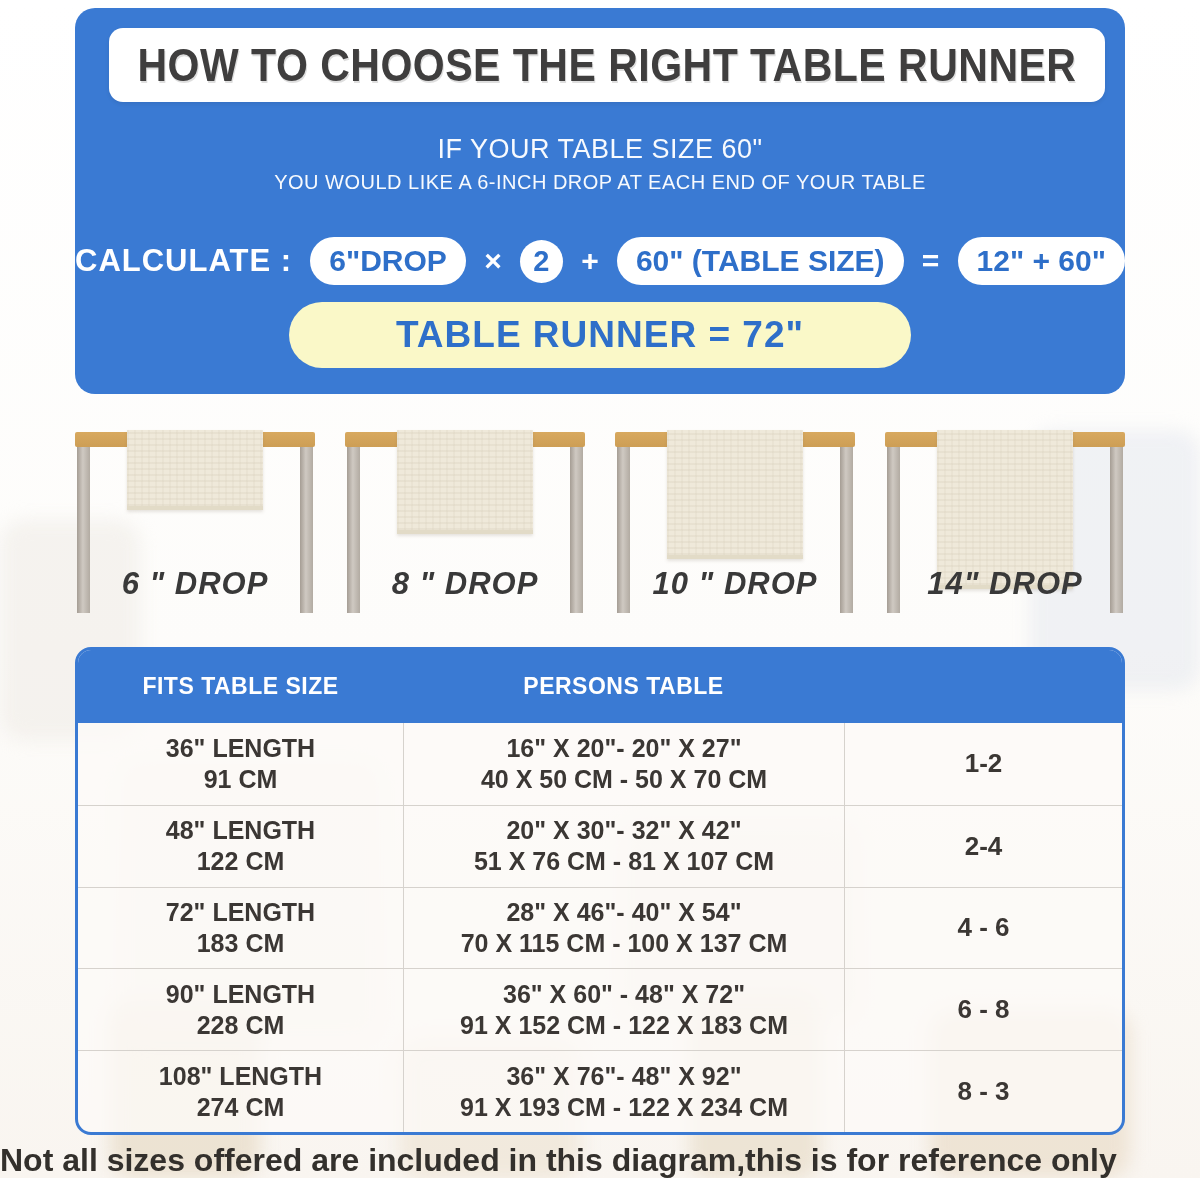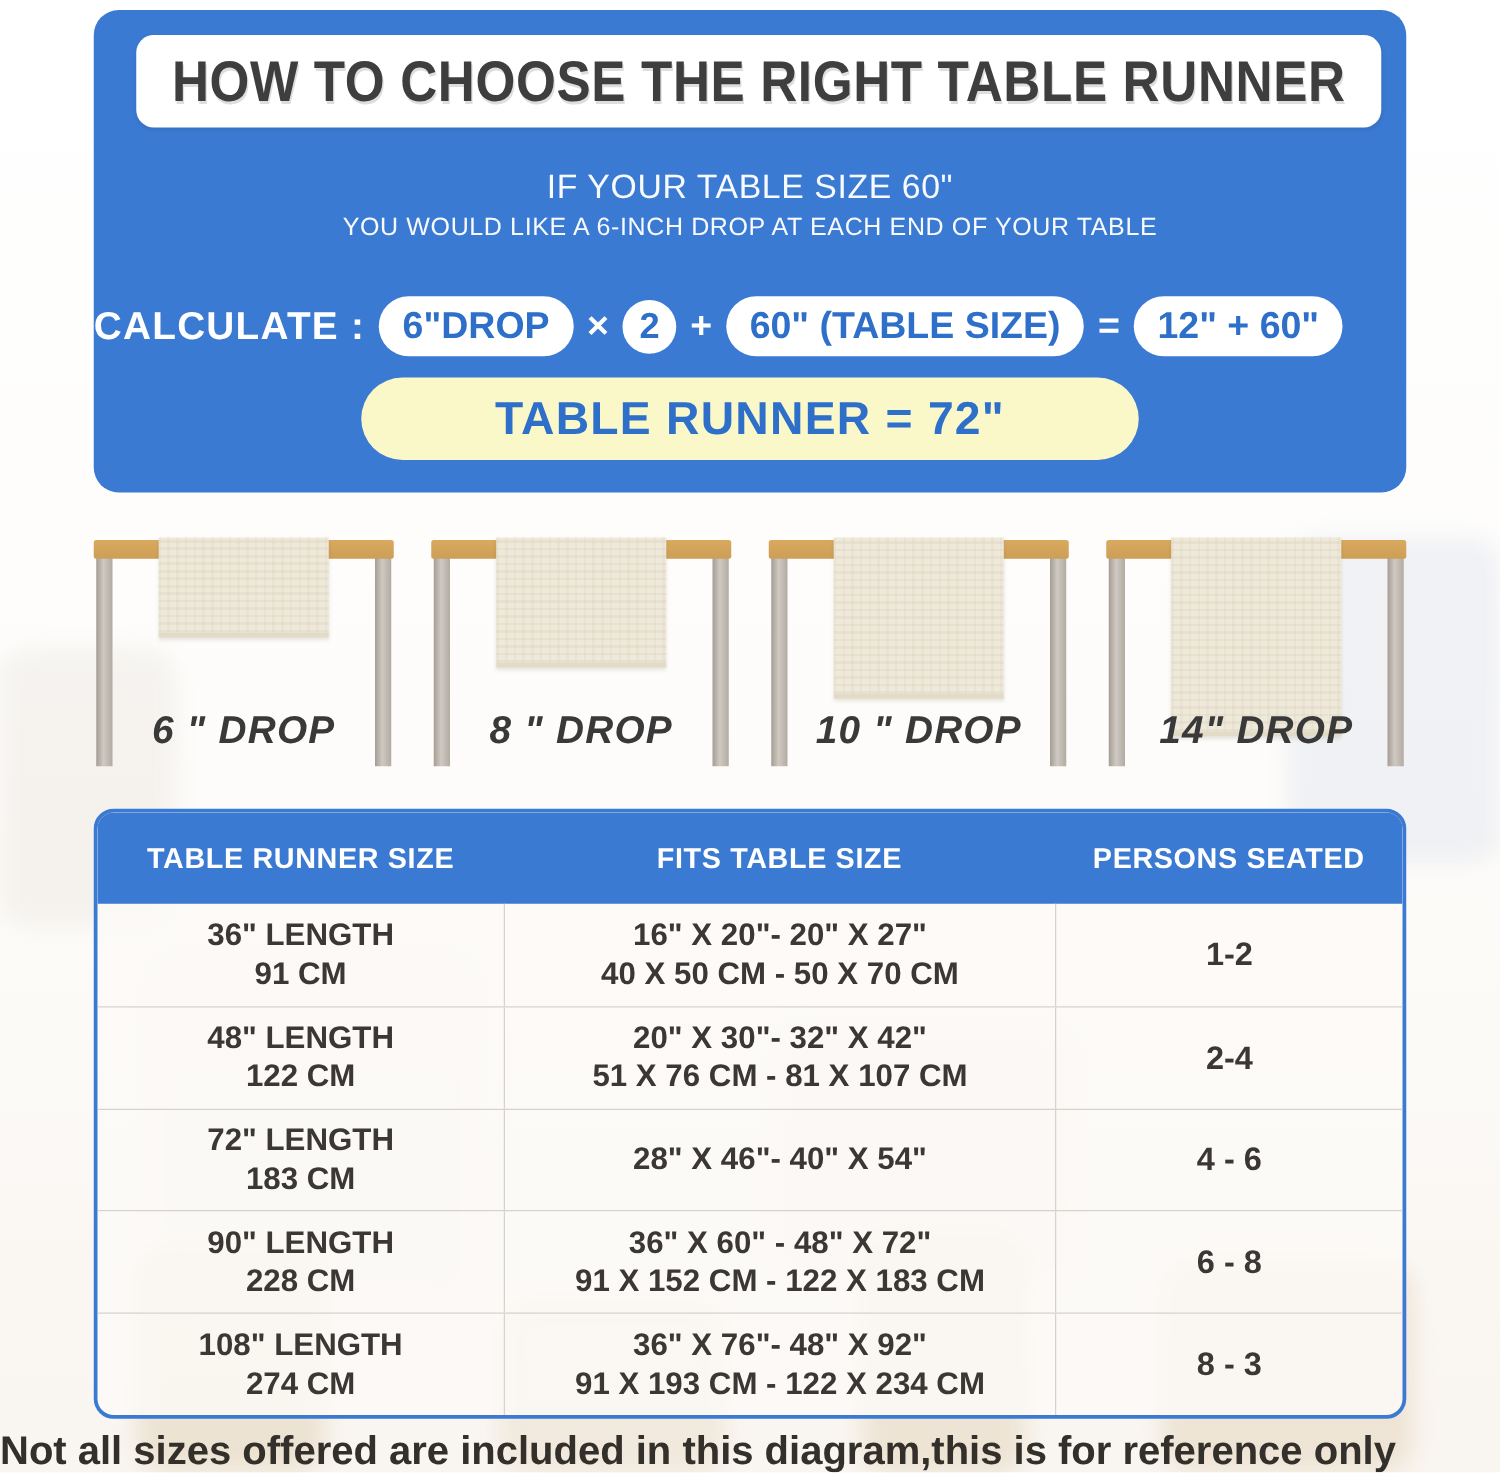--- a/index.html
+++ b/index.html
@@ -47,21 +47,21 @@
   }
   .sub1, .sub2 {
     position: absolute; left: 0; right: 0; text-align: center;
     color: rgba(255,255,255,0.96); font-weight: normal; letter-spacing: 0.5px;
   }
   .sub1 { top: 126px; font-size: 27px; }
   .sub2 { top: 163px; font-size: 20px; }
 
   .calc-row {
     position: absolute; left: 0; right: 0; top: 228px; height: 50px;
-    display: flex; align-items: center; justify-content: flex-start; gap: 11px;
+    display: flex; align-items: center; justify-content: space-between; gap: 11px;
   }
   .calc-label { color: #ffffff; font-size: 31px; font-weight: bold; letter-spacing: 1px; }
   .pill {
     background: #ffffff; color: #2e6fc9;
     font-size: 30px; font-weight: bold;
     padding: 7px 19px; border-radius: 26px; white-space: nowrap;
   }
   .op { color: #ffffff; font-size: 30px; font-weight: bold; }
   .circle {
     width: 43px; height: 43px; border-radius: 50%;
@@ -220,23 +220,22 @@
       <div class="leg right"></div>
       <div class="tabletop"></div>
       <div class="runner"></div>
       <div class="fig-label">14" DROP</div>
     </div>
 
   </section>
 
   <section class="size-table">
     <div class="thead">
-      <div class="th">TABLE RUNNER SIZE</div>
       <div class="th">FITS TABLE SIZE</div>
-      <div class="th">PERSONS SEATED</div>
+      <div class="th">PERSONS TABLE</div>
     </div>
 
     <div class="tbody">
 
       <div class="trow">
         <div class="td">
           <div class="line">36" LENGTH</div>
           <div class="line">91 CM</div>
         </div>
         <div class="td mid">
@@ -258,20 +257,21 @@
         <div class="td last persons-cell">2-4</div>
       </div>
 
       <div class="trow">
         <div class="td">
           <div class="line">72" LENGTH</div>
           <div class="line">183 CM</div>
         </div>
         <div class="td mid">
           <div class="line">28" X 46"- 40" X 54"</div>
+          <div class="line">70 X 115 CM - 100 X 137 CM</div>
         </div>
         <div class="td last persons-cell">4 - 6</div>
       </div>
 
       <div class="trow">
         <div class="td">
           <div class="line">90" LENGTH</div>
           <div class="line">228 CM</div>
         </div>
         <div class="td mid">

